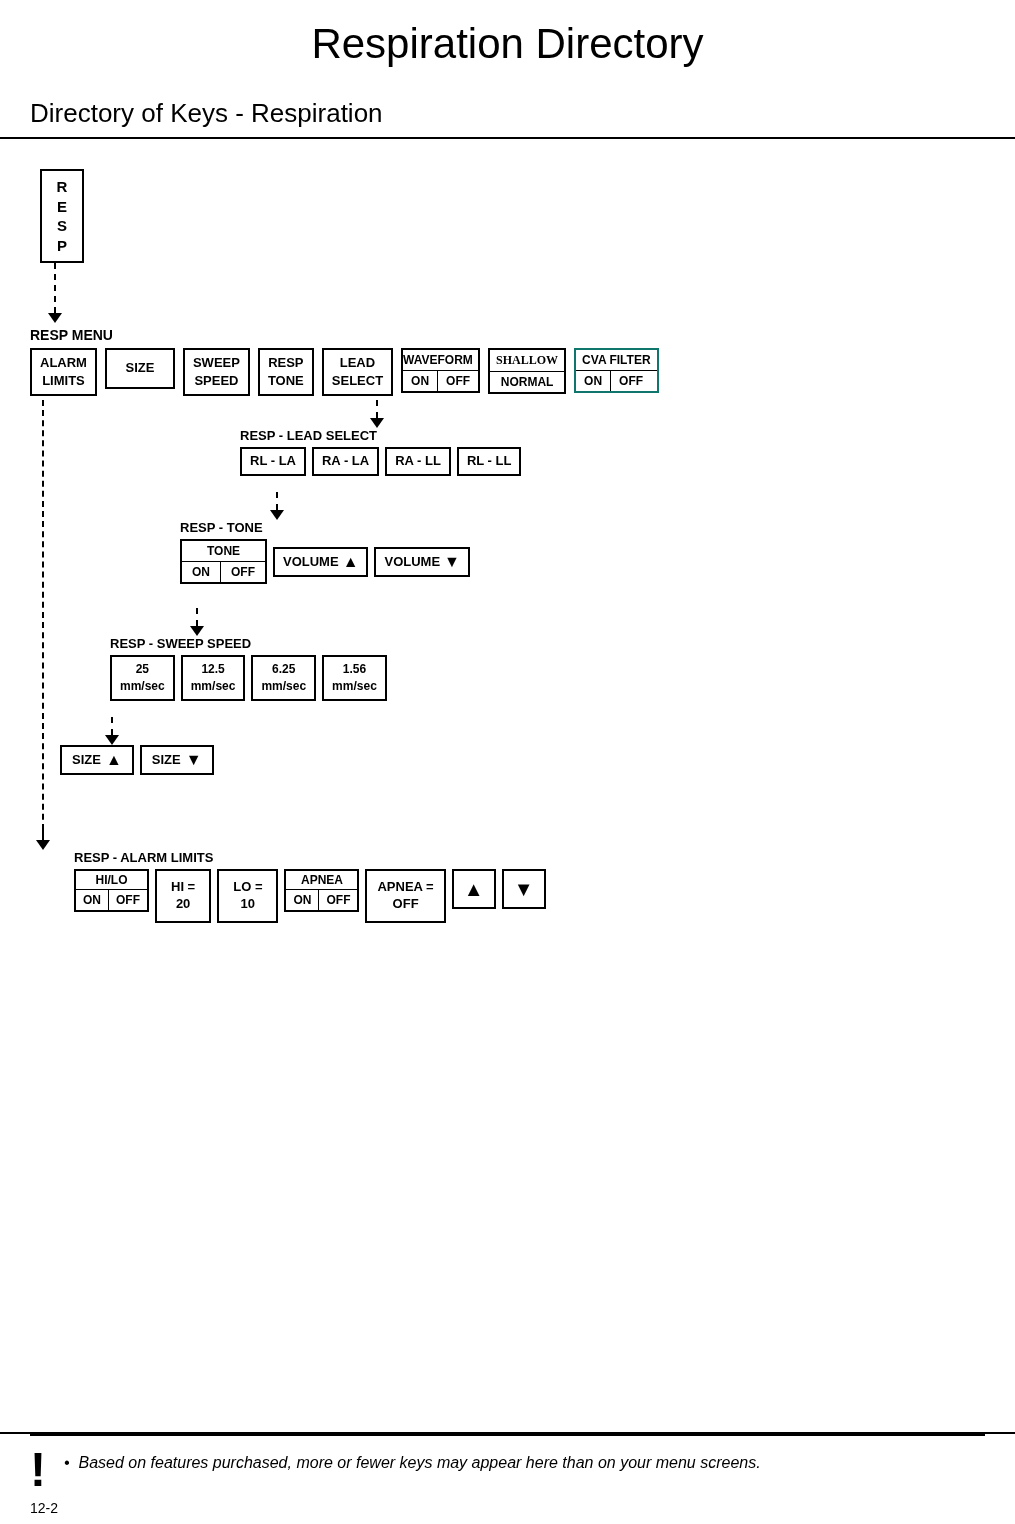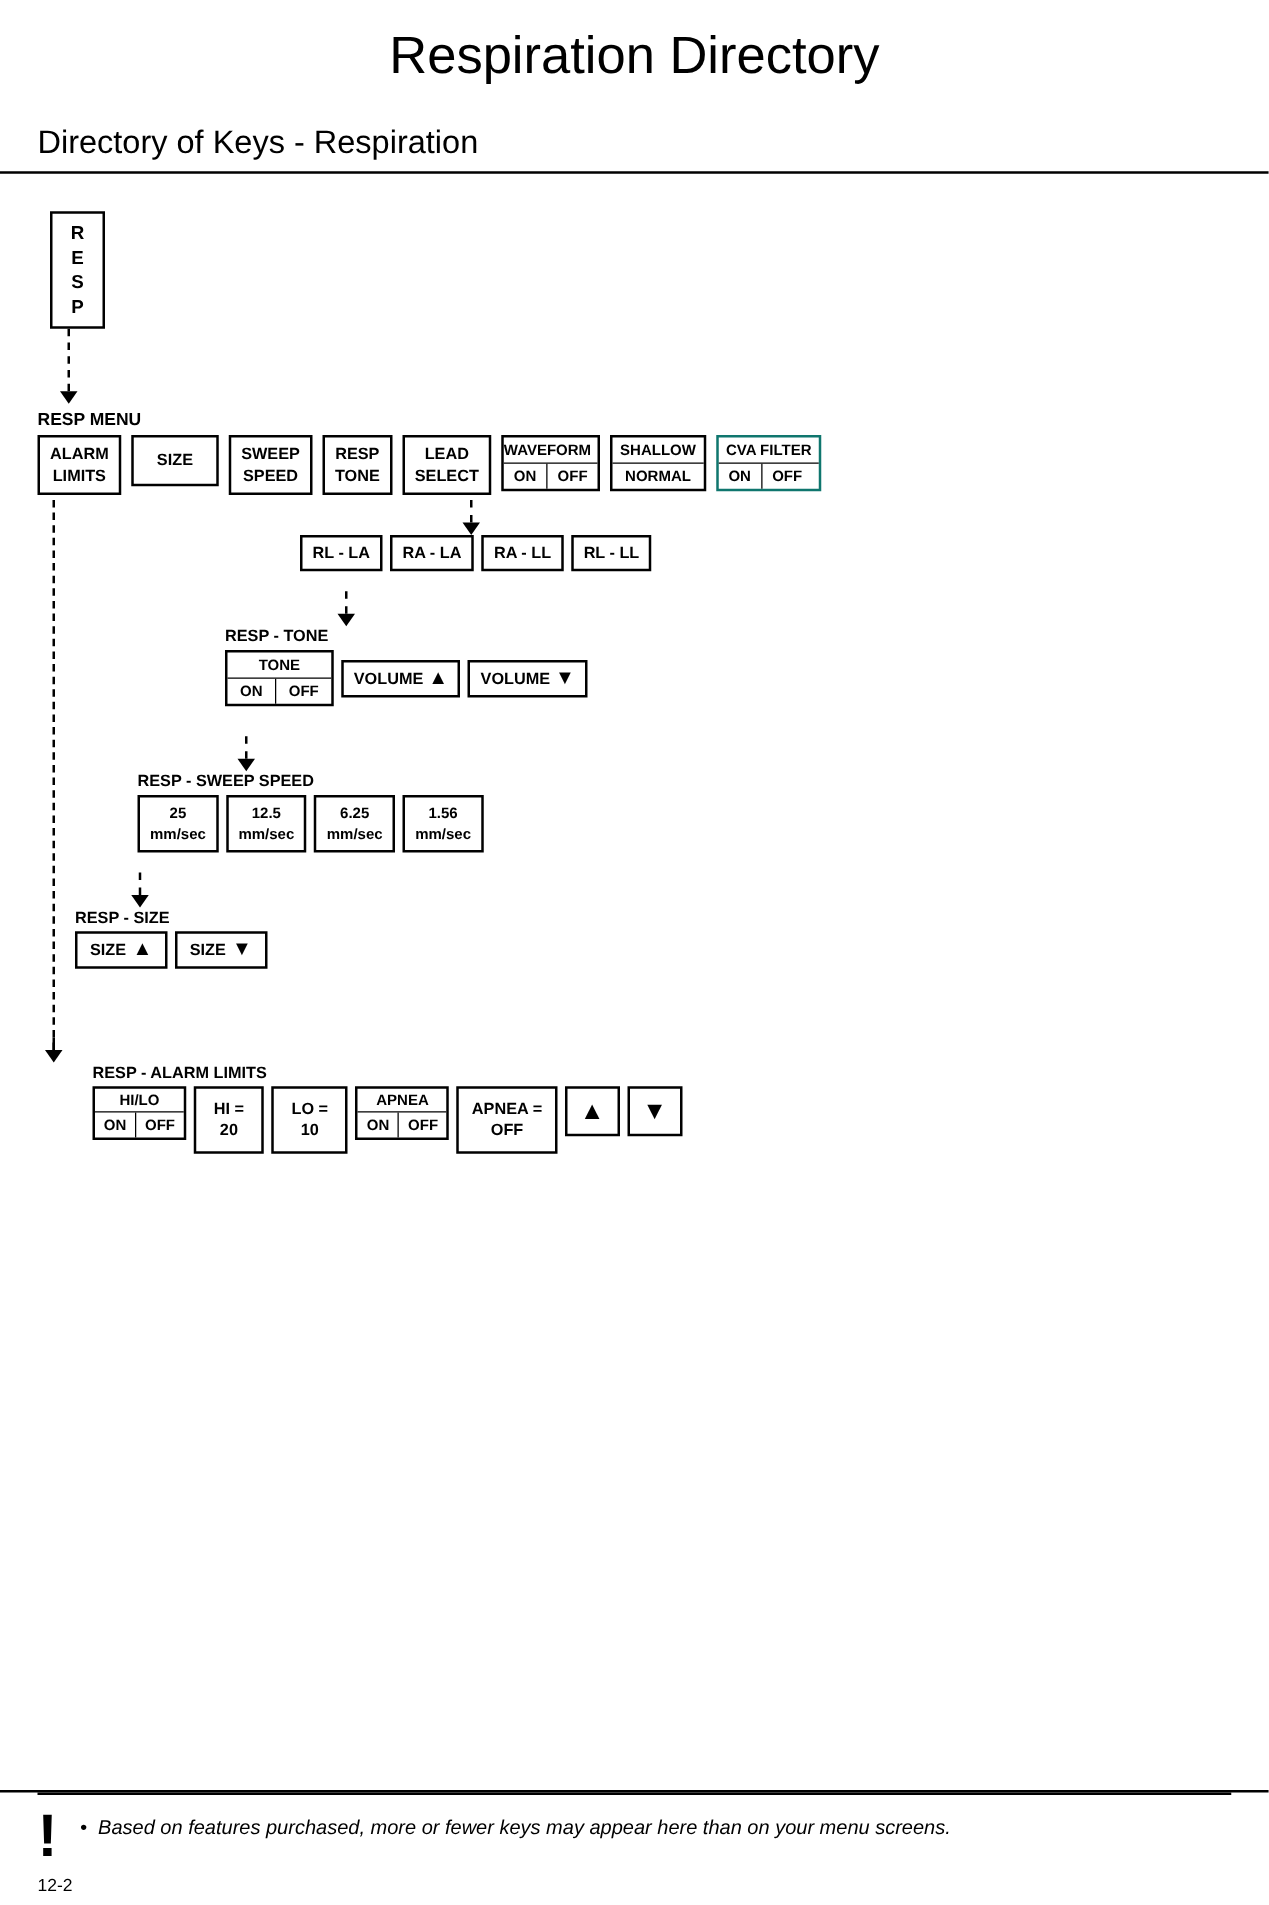--- a/index.html
+++ b/index.html
@@ -103,20 +103,21 @@
     .shallow-key {
       display: inline-block;
       border: 2px solid #000;
     }
     .shallow-top {
       padding: 3px 6px;
       font-size: 12px;
       font-weight: bold;
       text-align: center;
       border-bottom: 1px solid #000;
+      font-family: Liberation Serif, serif;
     }
     .shallow-bottom {
       padding: 3px 6px;
       font-size: 12px;
       font-weight: bold;
       text-align: center;
     }
 
     
     .cva-key {
@@ -424,20 +425,21 @@
       <div style="display:flex; flex-direction: row; align-items: flex-start;">
 
         <div style="width: 310px; flex-shrink:0;"></div>
         <div style="display: flex; flex-direction: column; align-items:center; margin-right: 8px;">
           <div style="border-left: 2px dashed #000; height: 18px;"></div>
           <div class="v-solid-arrow-head"></div>
         </div>
       </div>
 
       <div style="margin-left: 180px; margin-bottom: 16px;">
+        <div class="sub-row-label">RESP - LEAD SELECT</div>
         <div class="key-row">
           <div class="key-btn">RL - LA</div>
           <div class="key-btn">RA - LA</div>
           <div class="key-btn">RA - LL</div>
           <div class="key-btn">RL - LL</div>
         </div>
       </div>
 
       <div style="display:flex; flex-direction: row; align-items: flex-start;">
         <div style="width: 210px; flex-shrink:0;"></div>
@@ -503,21 +505,20 @@
 
       <div style="display:flex; flex-direction: row; align-items: flex-start;">
         <div style="width: 45px; flex-shrink:0;"></div>
         <div style="display: flex; flex-direction: column; align-items:center; margin-right: 8px;">
           <div style="border-left: 2px dashed #000; height: 18px;"></div>
           <div class="v-solid-arrow-head"></div>
         </div>
       </div>
 
       <div style="margin-left: 0px; margin-bottom: 16px;">
-        <div class="sub-row-label">RESP - SIZE</div>
         <div class="key-row">
           <div class="size-btn">
             <span>SIZE</span>
             <span class="arr-up">▲</span>
           </div>
           <div class="size-btn">
             <span>SIZE</span>
             <span class="arr-down">▼</span>
           </div>
         </div>

